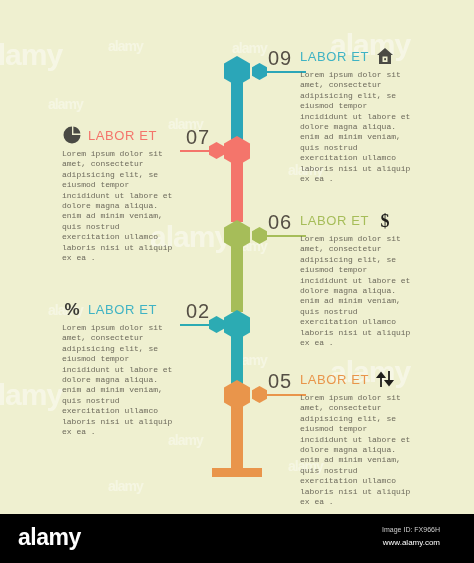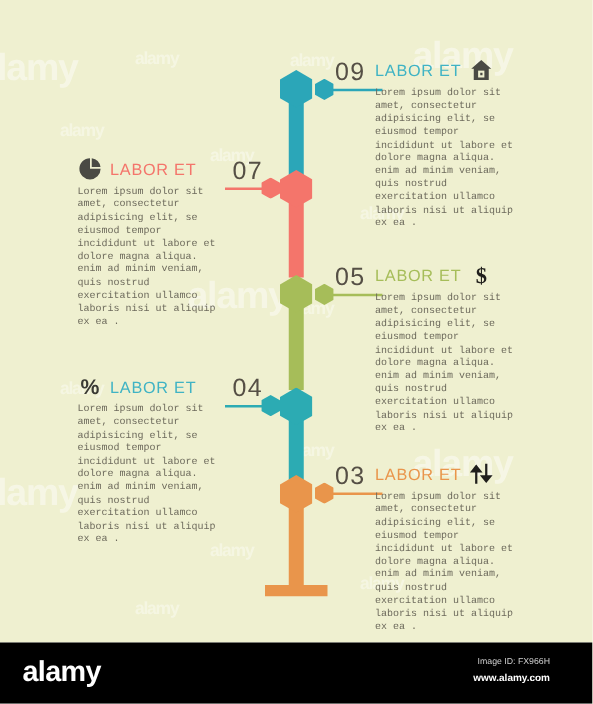--- a/index.html
+++ b/index.html
@@ -114,21 +114,21 @@
     color:#ffffff;font-family:"Liberation Sans", sans-serif;
     font-size:23px;font-weight:700;letter-spacing:-.5px;line-height:23px;
   }
   .fid{
     position:absolute;right:34px;top:11px;color:#cfcfcf;
     font-family:"Liberation Sans", sans-serif;font-size:7px;line-height:9px;
     text-align:right;white-space:nowrap;
   }
   .furl{
     position:absolute;right:34px;top:24px;color:#ffffff;
-    font-family:"Liberation Sans", sans-serif;font-size:8px;font-weight:700;
+    font-family:"Liberation Sans", sans-serif;font-size:8px;font-weight:400;
     line-height:10px;text-align:right;white-space:nowrap;
   }
 </style>
 </head>
 <body>
 
 <div class="stage">
 
   <div class="canvas">
 
@@ -196,55 +196,55 @@
             <path d="M10 10 L10 1.5 A8.5 8.5 0 1 0 18.5 10 Z" fill="#4a4a44"></path>
             <path d="M11.4 1.6 A8.5 8.5 0 0 1 18.4 8.6 L11.4 8.6 Z" fill="#4a4a44"></path>
           </svg>
         </span>
         <span class="title t-salmon">LABOR ET</span>
       </div>
       <div class="body">Lorem ipsum dolor sit amet, consectetur adipisicing elit, se eiusmod tempor incididunt ut labore et dolore magna aliqua. enim ad minim veniam, quis nostrud exercitation ullamco laboris nisi ut aliquip ex ea .</div>
     </div>
 
     <div class="row">
-      <div class="num" style="left:268px;top:212px;">05</div>
+      <div class="num" style="left:268px;top:212px;">06</div>
       <div class="rule green" style="left:262px;top:235px;width:44px;"></div>
       <div class="dot green" style="left:252px;top:227px;"></div>
     </div>
     <div class="block right" style="top:210px;">
       <div class="head">
         <span class="title t-green">LABOR ET</span>
         <span class="icon">
           <svg width="20" height="20" viewBox="0 0 20 20">
             <text x="10" y="16.5" font-family="Liberation Serif, serif" font-size="18" font-weight="700" fill="#201f1c" text-anchor="middle">$</text>
           </svg>
         </span>
       </div>
       <div class="body">Lorem ipsum dolor sit amet, consectetur adipisicing elit, se eiusmod tempor incididunt ut labore et dolore magna aliqua. enim ad minim veniam, quis nostrud exercitation ullamco laboris nisi ut aliquip ex ea .</div>
     </div>
 
     <div class="row">
-      <div class="num" style="left:186px;top:301px;">04</div>
+      <div class="num" style="left:186px;top:301px;">02</div>
       <div class="rule cyan" style="left:180px;top:324px;width:44px;"></div>
       <div class="dot cyan" style="left:209px;top:316px;"></div>
     </div>
     <div class="block left" style="top:299px;">
       <div class="head lft">
         <span class="icon">
           <svg width="20" height="20" viewBox="0 0 20 20">
             <text x="10" y="16" font-family="Liberation Sans, sans-serif" font-size="17" font-weight="700" fill="#3a3a34" text-anchor="middle">%</text>
           </svg>
         </span>
         <span class="title t-cyan">LABOR ET</span>
       </div>
       <div class="body">Lorem ipsum dolor sit amet, consectetur adipisicing elit, se eiusmod tempor incididunt ut labore et dolore magna aliqua. enim ad minim veniam, quis nostrud exercitation ullamco laboris nisi ut aliquip ex ea .</div>
     </div>
 
     <div class="row">
-      <div class="num" style="left:268px;top:371px;">03</div>
+      <div class="num" style="left:268px;top:371px;">05</div>
       <div class="rule orange" style="left:262px;top:394px;width:44px;"></div>
       <div class="dot orange" style="left:252px;top:386px;"></div>
     </div>
     <div class="block right" style="top:369px;">
       <div class="head">
         <span class="title t-orange">LABOR ET</span>
         <span class="icon">
           <svg width="20" height="20" viewBox="0 0 20 20">
             <path d="M6 18 L6 5 M6 4 L2.8 8 L9.2 8 Z" fill="#201f1c" stroke="#201f1c" stroke-width="1.8"></path>
             <path d="M14 2 L14 15 M14 16 L10.8 12 L17.2 12 Z" fill="#201f1c" stroke="#201f1c" stroke-width="1.8"></path>

